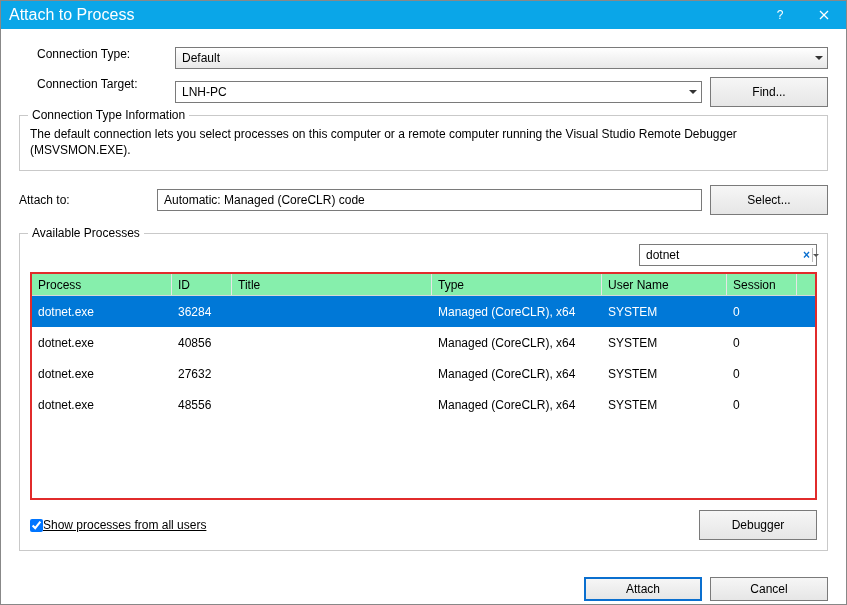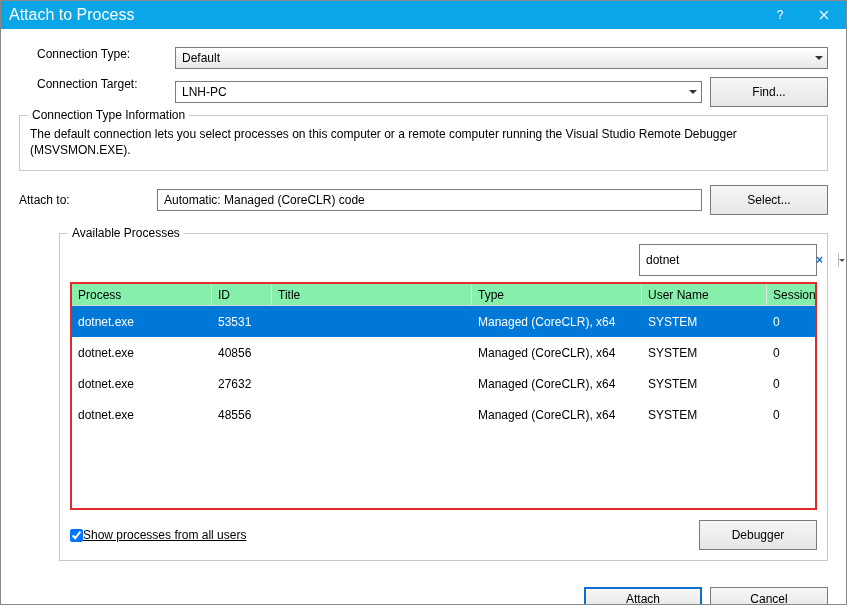--- a/index.html
+++ b/index.html
@@ -73,30 +73,29 @@
     .info-text { color: #000; line-height: 1.35; }
     .attach-row { display: flex; align-items: center; margin-bottom: 18px; }
     .attach-field {
       flex: 1; border: 1px solid #7a7a7a; background: #fff; height: 22px;
       display: flex; align-items: center; padding: 0 6px; margin-right: 8px;
     }
     .procs-group {
       border: 1px solid #c9c9c9;
       position: relative;
       padding: 10px 10px 10px 10px;
-      margin-left: 40px;
     }
     .procs-title {
       position: absolute; top: -8px; left: 8px; background: #fff; padding: 0 4px;
     }
     .filter-row { display: flex; justify-content: flex-end; margin-bottom: 6px; }
     .filter-box {
       border: 1px solid #7a7a7a; background: #fff;
-      width: 178px; height: 32px; display: flex; align-items: center;
-      padding: 0 4px 0 6px; gap: 13px;
+      width: 178px; height: 22px; display: flex; align-items: center;
+      padding: 0 4px 0 6px; gap: 0;
     }
     .filter-box input {
       border: none; outline: none; flex: 1; font: inherit; background: transparent;
     }
     .filter-x { color: #0a6fcf; font-weight: bold; padding: 0 2px; }
     .filter-dd {
       width: 14px; height: 14px; border-left: 1px solid #bbb;
       display: flex; align-items: center; justify-content: center;
     }
     .table-wrap {
@@ -210,21 +209,21 @@
         <div class="th">Process</div>
         <div class="th">ID</div>
         <div class="th">Title</div>
         <div class="th">Type</div>
         <div class="th">User Name</div>
         <div class="th">Session</div>
       </div>
       <div class="grid-body" id="grid-body">
           <div class="grid-row selected">
             <div class="td">dotnet.exe</div>
-            <div class="td">53531</div>
+            <div class="td">36284</div>
             <div class="td"></div>
             <div class="td">Managed (CoreCLR), x64</div>
             <div class="td">SYSTEM</div>
             <div class="td">0</div>
           </div>
           <div class="grid-row">
             <div class="td">dotnet.exe</div>
             <div class="td">40856</div>
             <div class="td"></div>
             <div class="td">Managed (CoreCLR), x64</div>

